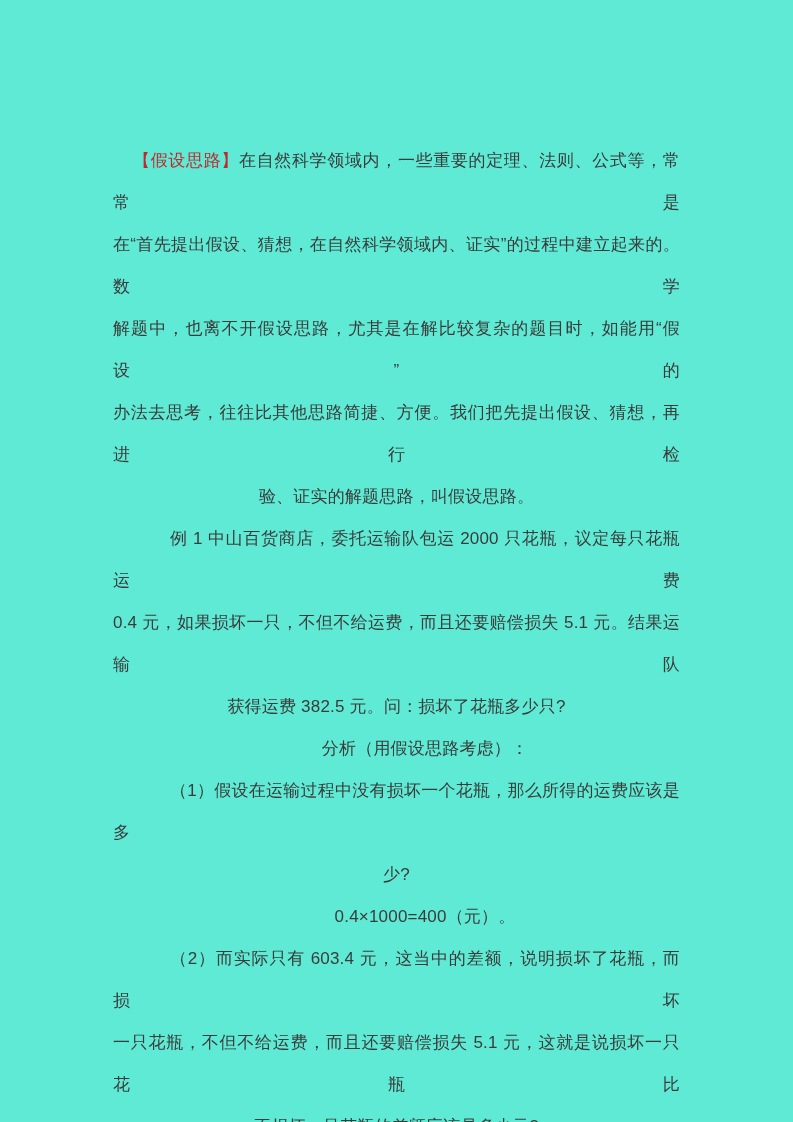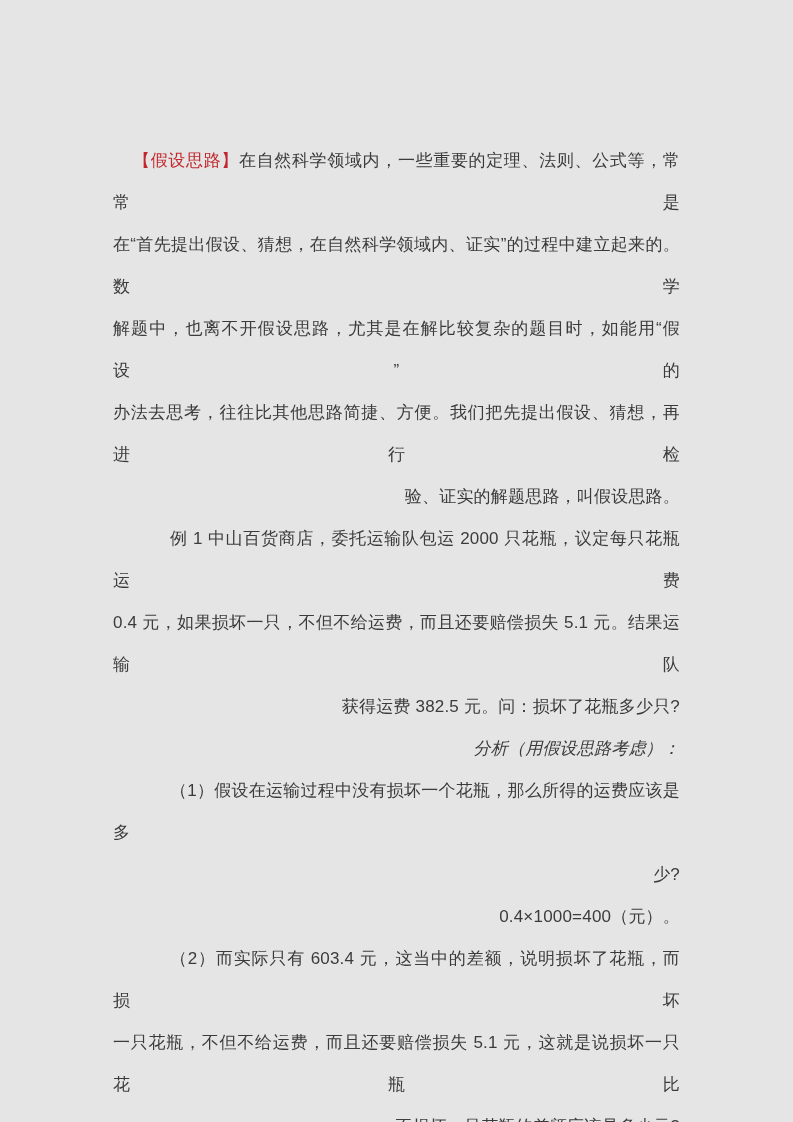--- a/index.html
+++ b/index.html
@@ -4,47 +4,47 @@
 <style>
   html, body {
     margin: 0;
     padding: 0;
     background: #ffffff;
   }
   .page {
     position: relative;
     width: 793px;
     height: 1122px;
-    background: #e5e5e5;
+    background: #5eead4;
     box-sizing: border-box;
     padding: 140px 113px 0 113px;
     overflow: hidden;
   }
   .textblock {
     width: 567px;
   }
   .line {
     font-family: "Liberation Sans", "DejaVu Sans", sans-serif;
     font-size: 17px;
     line-height: 42px;
     color: #3b3b3b;
     letter-spacing: 0.2px;
-    text-align: right;
+    text-align: center;
     white-space: normal;
   }
   
   .fill {
     text-align: justify;
     text-align-last: justify;
   }
   
   .ind1 { text-indent: 20px; }
   
   .ind3 { text-indent: 57px; }
-  .italic { font-style: italic; }
+  .italic { }
   .red { color: #c2272d; }
 </style>
 </head>
 <body>
 
 <div class="page">
   <div class="textblock">
 
     <div class="line ind1 fill"><span class="red">【假设思路】</span><span>在自然科学领域内，一些重要的定理、法则、公式等，常常是</span></div>
 

